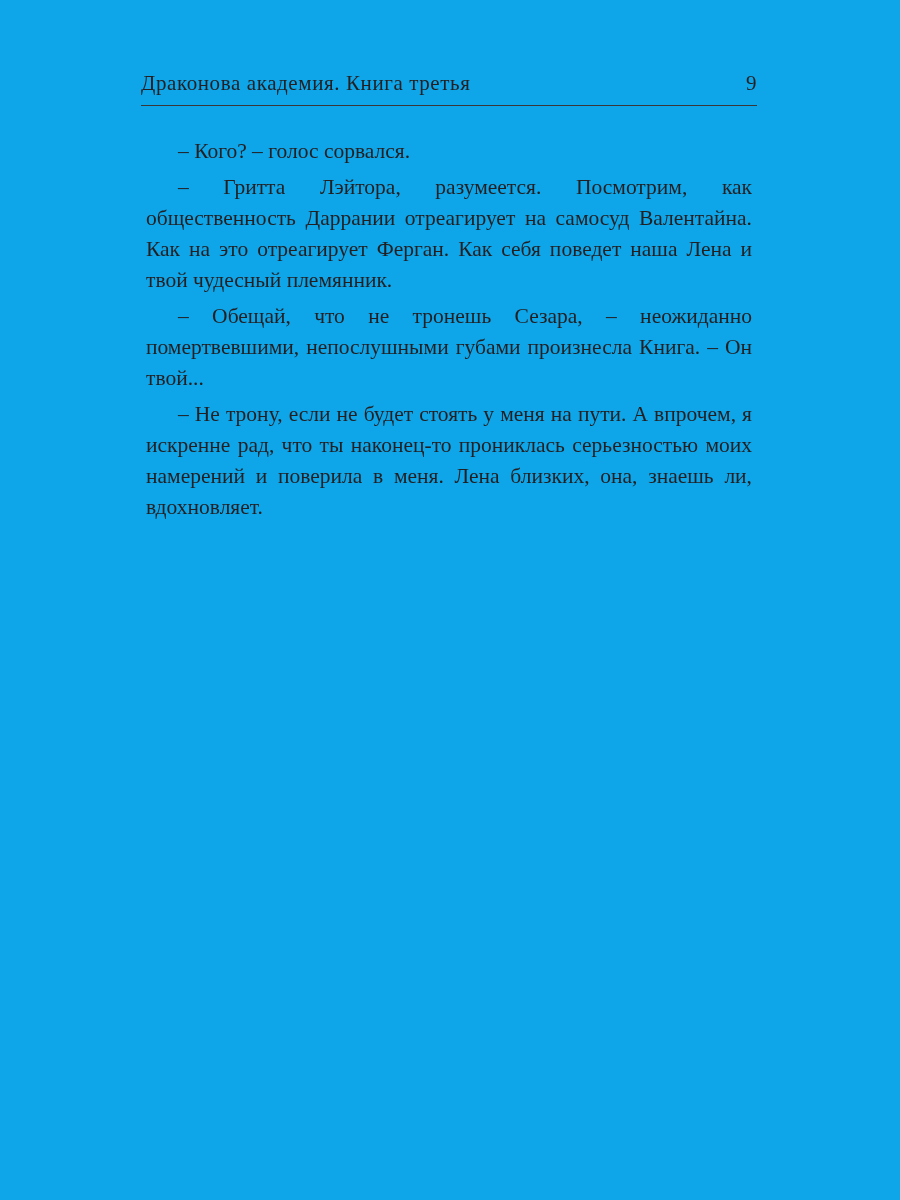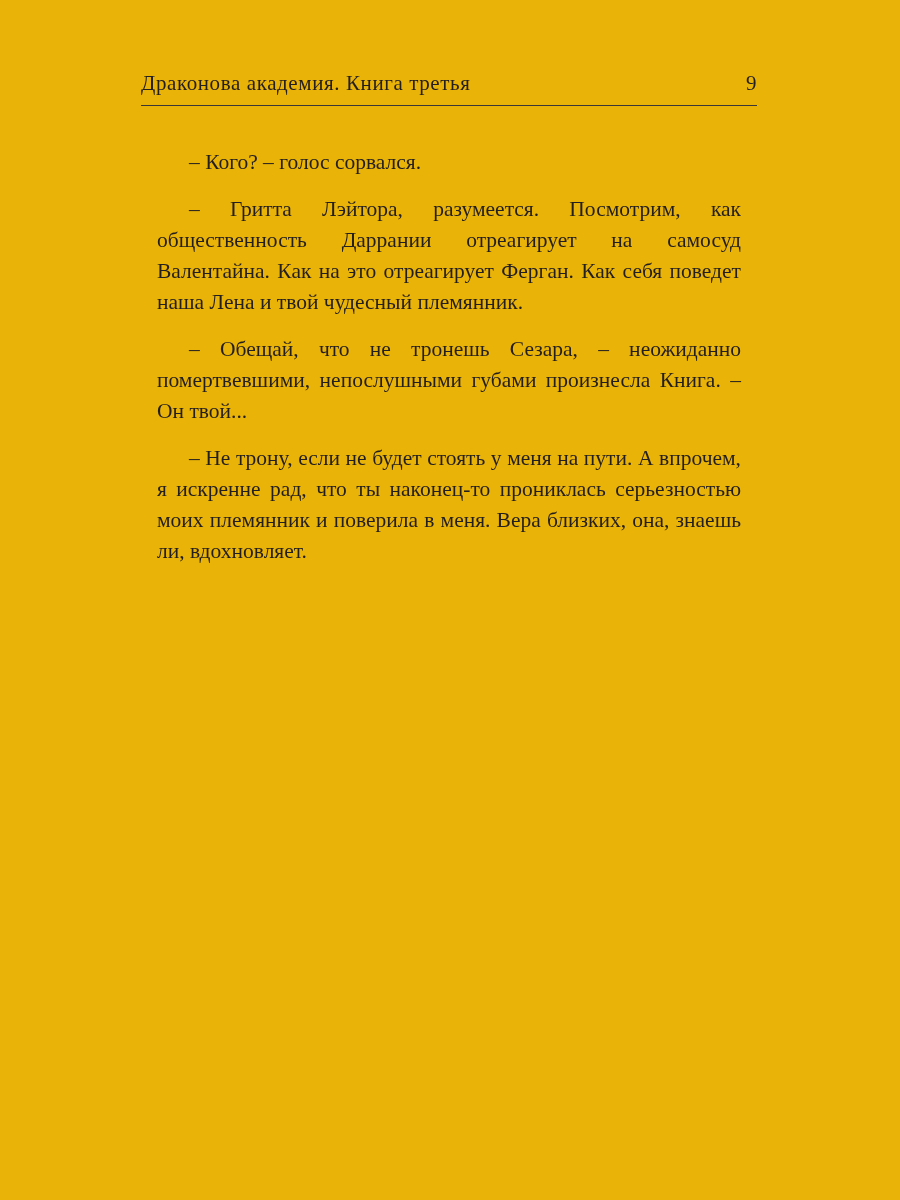--- a/index.html
+++ b/index.html
@@ -1,46 +1,46 @@
 <!DOCTYPE html>
 <html><head>
 <meta charset="utf-8">
 <style>
   html, body { margin: 0; padding: 0; background: #ffffff; }
   body { width: 900px; height: 1200px; position: relative; overflow: hidden; }
   .page {
     position: absolute; left: 0; top: 0; width: 900px; height: 1200px;
-    background: #eab308; color: #231f20;
+    background: #0ea5e9; color: #231f20;
     font-family: "Liberation Serif", "DejaVu Serif", serif;
   }
   .running-head {
     position: absolute; left: 141px; top: 68px; width: 616px; height: 30px;
     font-size: 21px; line-height: 30px; letter-spacing: 0.6px;
   }
   .running-head .title { position: absolute; left: 0; top: 0; }
   .running-head .folio { position: absolute; right: 0; top: 0; }
   .rule {
     position: absolute; left: 141px; top: 105px; width: 616px; height: 0;
     border-top: 1.5px solid #3a3536;
   }
   .body-text {
     position: absolute; left: 141px; top: 131px; width: 616px;
     font-size: 21.5px; line-height: 31px; text-align: justify;
   }
-  .body-text p { margin: 16px; text-indent: 32px; hyphens: manual; }
+  .body-text p { margin: 5px; text-indent: 32px; hyphens: manual; }
 </style>
 </head>
 <body>
 
 <div class="page">
   <div class="running-head">
     <span class="title">Драконова академия. Книга третья</span>
     <span class="folio">9</span>
   </div>
   <div class="rule"></div>
 
   <div class="body-text">
     <p>– Кого? – голос сорвался.</p>
     <p>– Гритта Лэйтора, разумеется. Посмотрим, как общественность Даррании отреагирует на самосуд Валентайна. Как на это отреагирует Ферган. Как себя поведет наша Лена и твой чудесный племянник.</p>
     <p>– Обещай, что не тронешь Сезара, – неожиданно помертвевшими, непослушными губами произнесла Книга. – Он твой...</p>
-    <p>– Не трону, если не будет стоять у меня на пути. А впрочем, я искренне рад, что ты наконец-то прониклась серьезностью моих племянник и поверила в меня. Вера близких, она, знаешь ли, вдохновляет.</p>
+    <p>– Не трону, если не будет стоять у меня на пути. А впрочем, я искренне рад, что ты наконец-то прониклась серьезностью моих намерений и поверила в меня. Лена близких, она, знаешь ли, вдохновляет.</p>
   </div>
 </div>
 
 </body></html>

